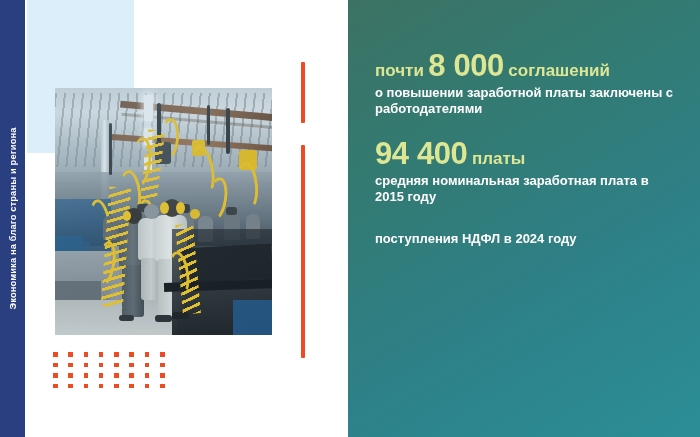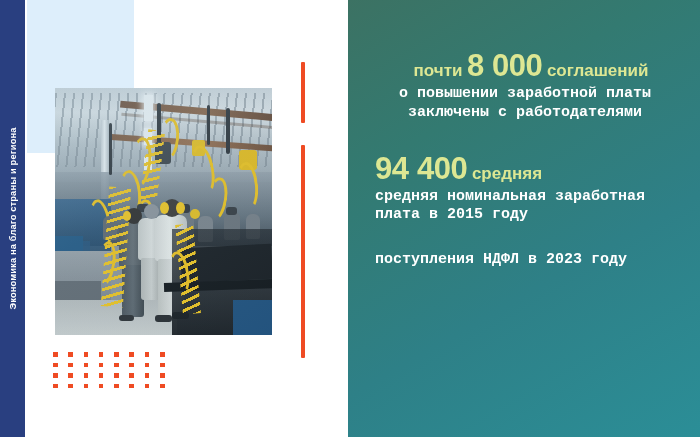--- a/index.html
+++ b/index.html
@@ -298,29 +298,29 @@
     white-space: nowrap;
   }
   .stat-head .big {
     font-size: 31px;
     letter-spacing: -0.4px;
   }
   .stat-head .small {
     font-size: 17px;
   }
   .stat-desc {
-    font-family: Liberation Mono, monospace;
+    font-family: Liberation Sans, sans-serif;
     color: #ffffff;
     font-weight: bold;
-    font-size: 15px;
+    font-size: 13px;
     line-height: 1.25;
     margin-top: 4px;
     max-width: 300px;
   }
-  #stat-block-1 { margin-bottom: 30px; text-align: center; }
+  #stat-block-1 { margin-bottom: 20px; }
   #stat-block-2 { margin-bottom: 26px; }
 </style>
 </head>
 <body>
 
 <div id="left-panel">
 
   <div id="sidebar">
     <div id="sidebar-label">Экономика на благо страны и региона</div>
   </div>
@@ -459,23 +459,23 @@
         <span class="small">почти</span>
         <span class="big">8 000</span>
         <span class="small">соглашений</span>
       </div>
       <div class="stat-desc">о повышении заработной платы заключены с работодателями</div>
     </div>
 
     <div class="stat-block" id="stat-block-2">
       <div class="stat-head">
         <span class="big">94 400</span>
-        <span class="small">средняя</span>
+        <span class="small">платы</span>
       </div>
       <div class="stat-desc">средняя номинальная заработная плата в 2015 году</div>
     </div>
 
     <div class="stat-block" id="stat-block-3">
-      <div class="stat-desc">поступления НДФЛ в 2023 году</div>
+      <div class="stat-desc">поступления НДФЛ в 2024 году</div>
     </div>
 
   </div>
 </div>
 
 </body></html>

